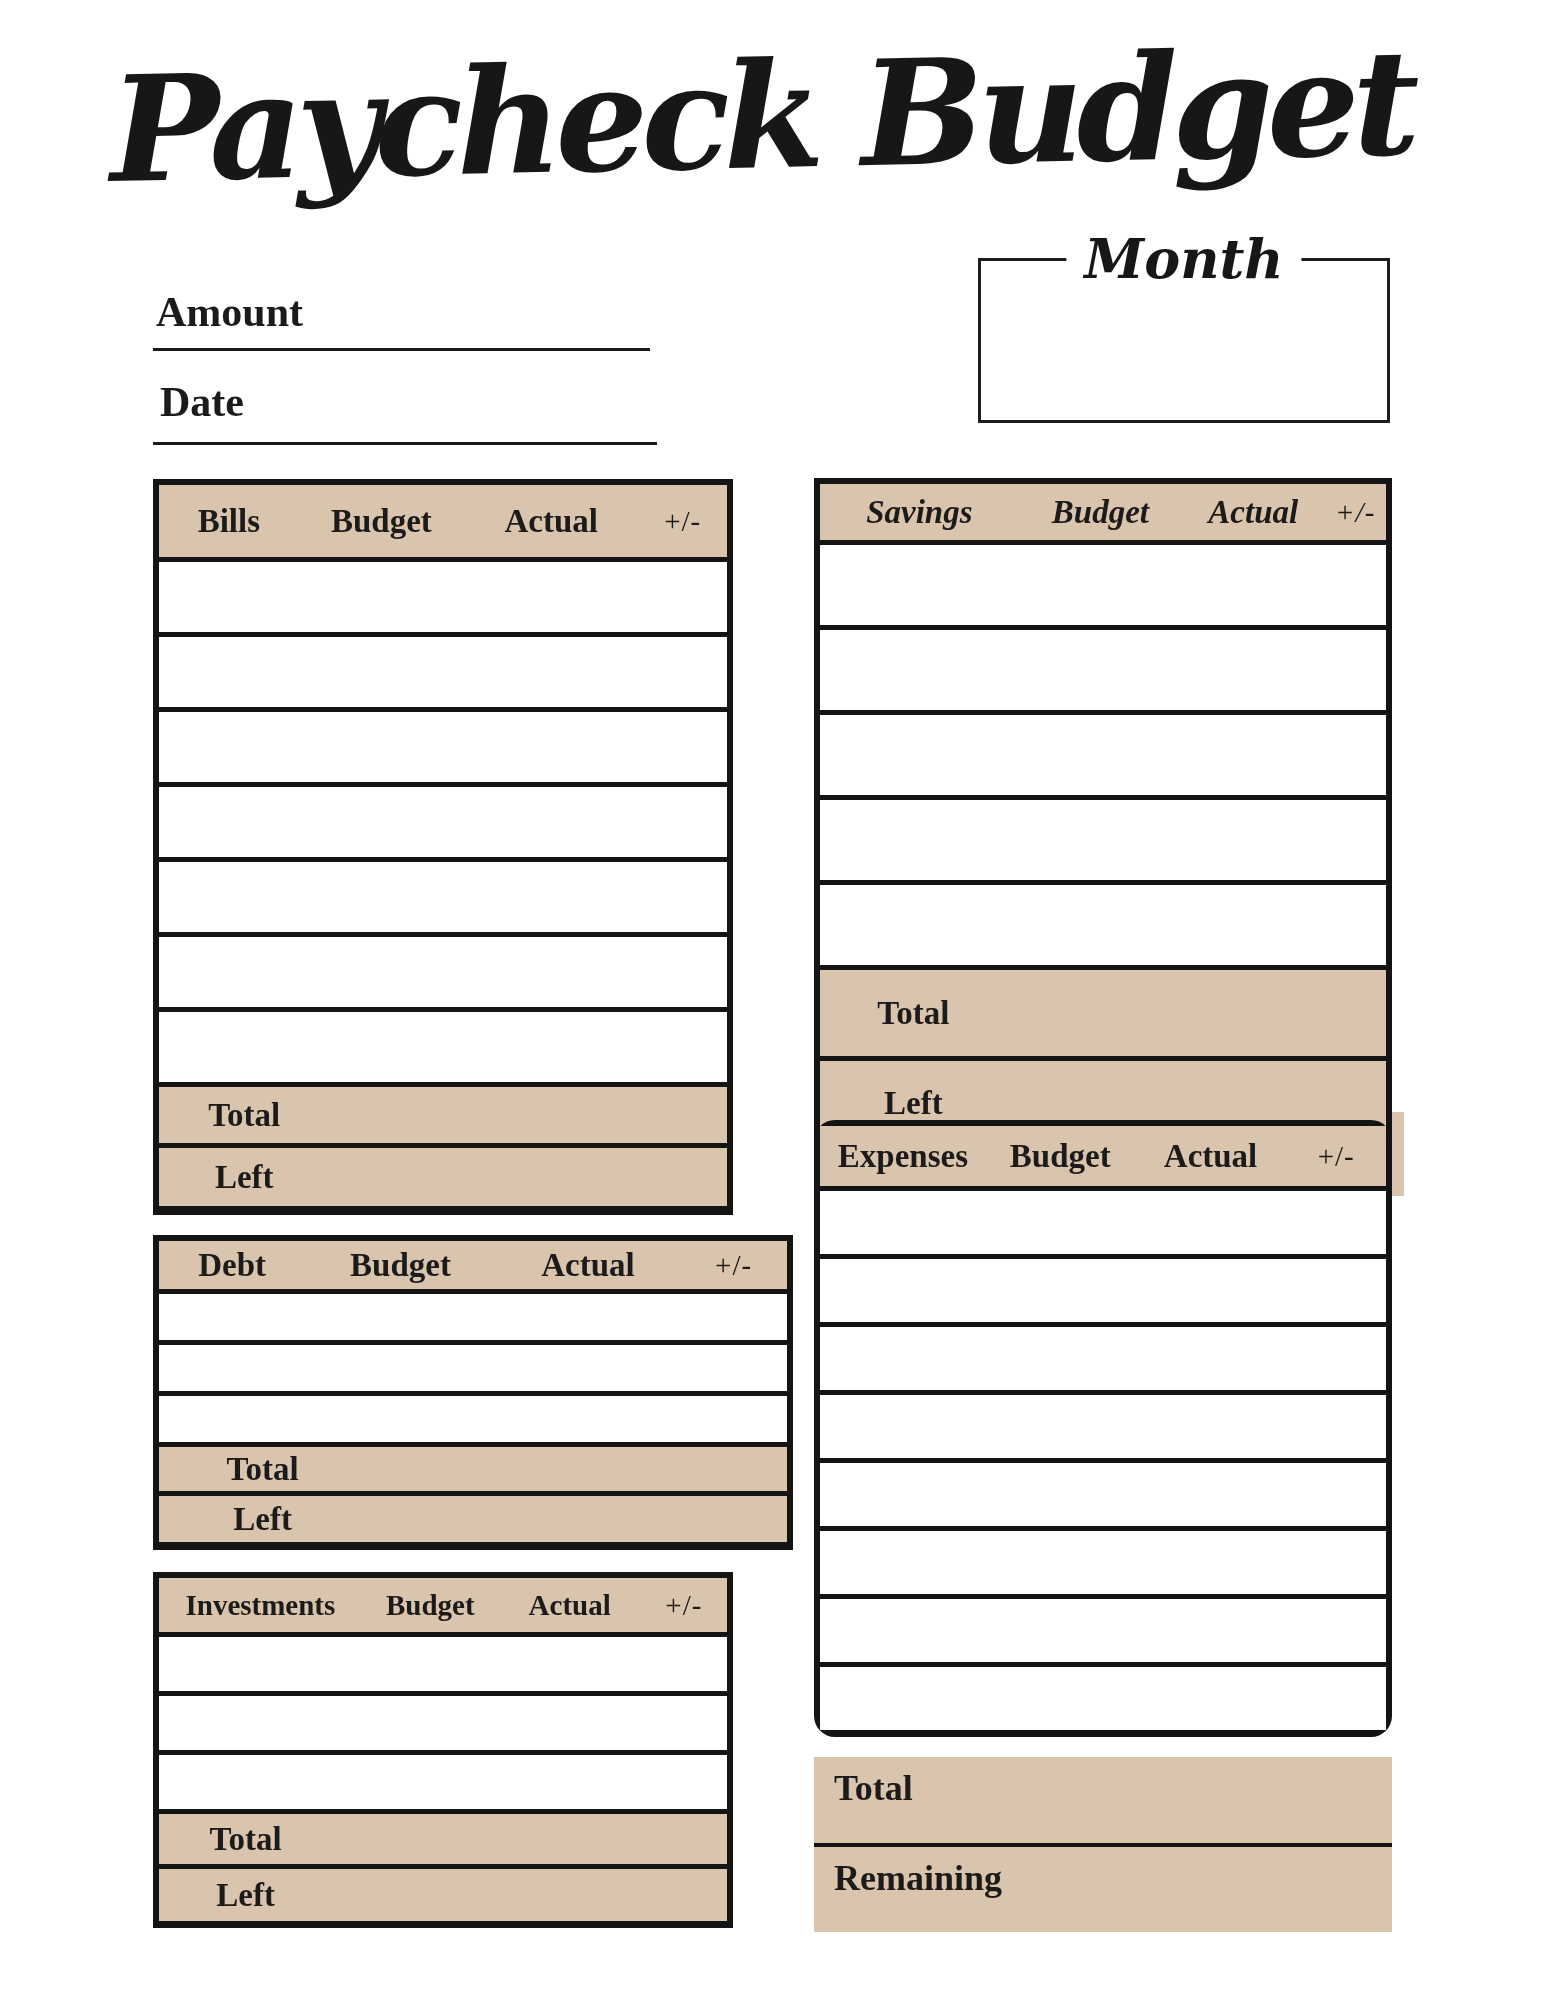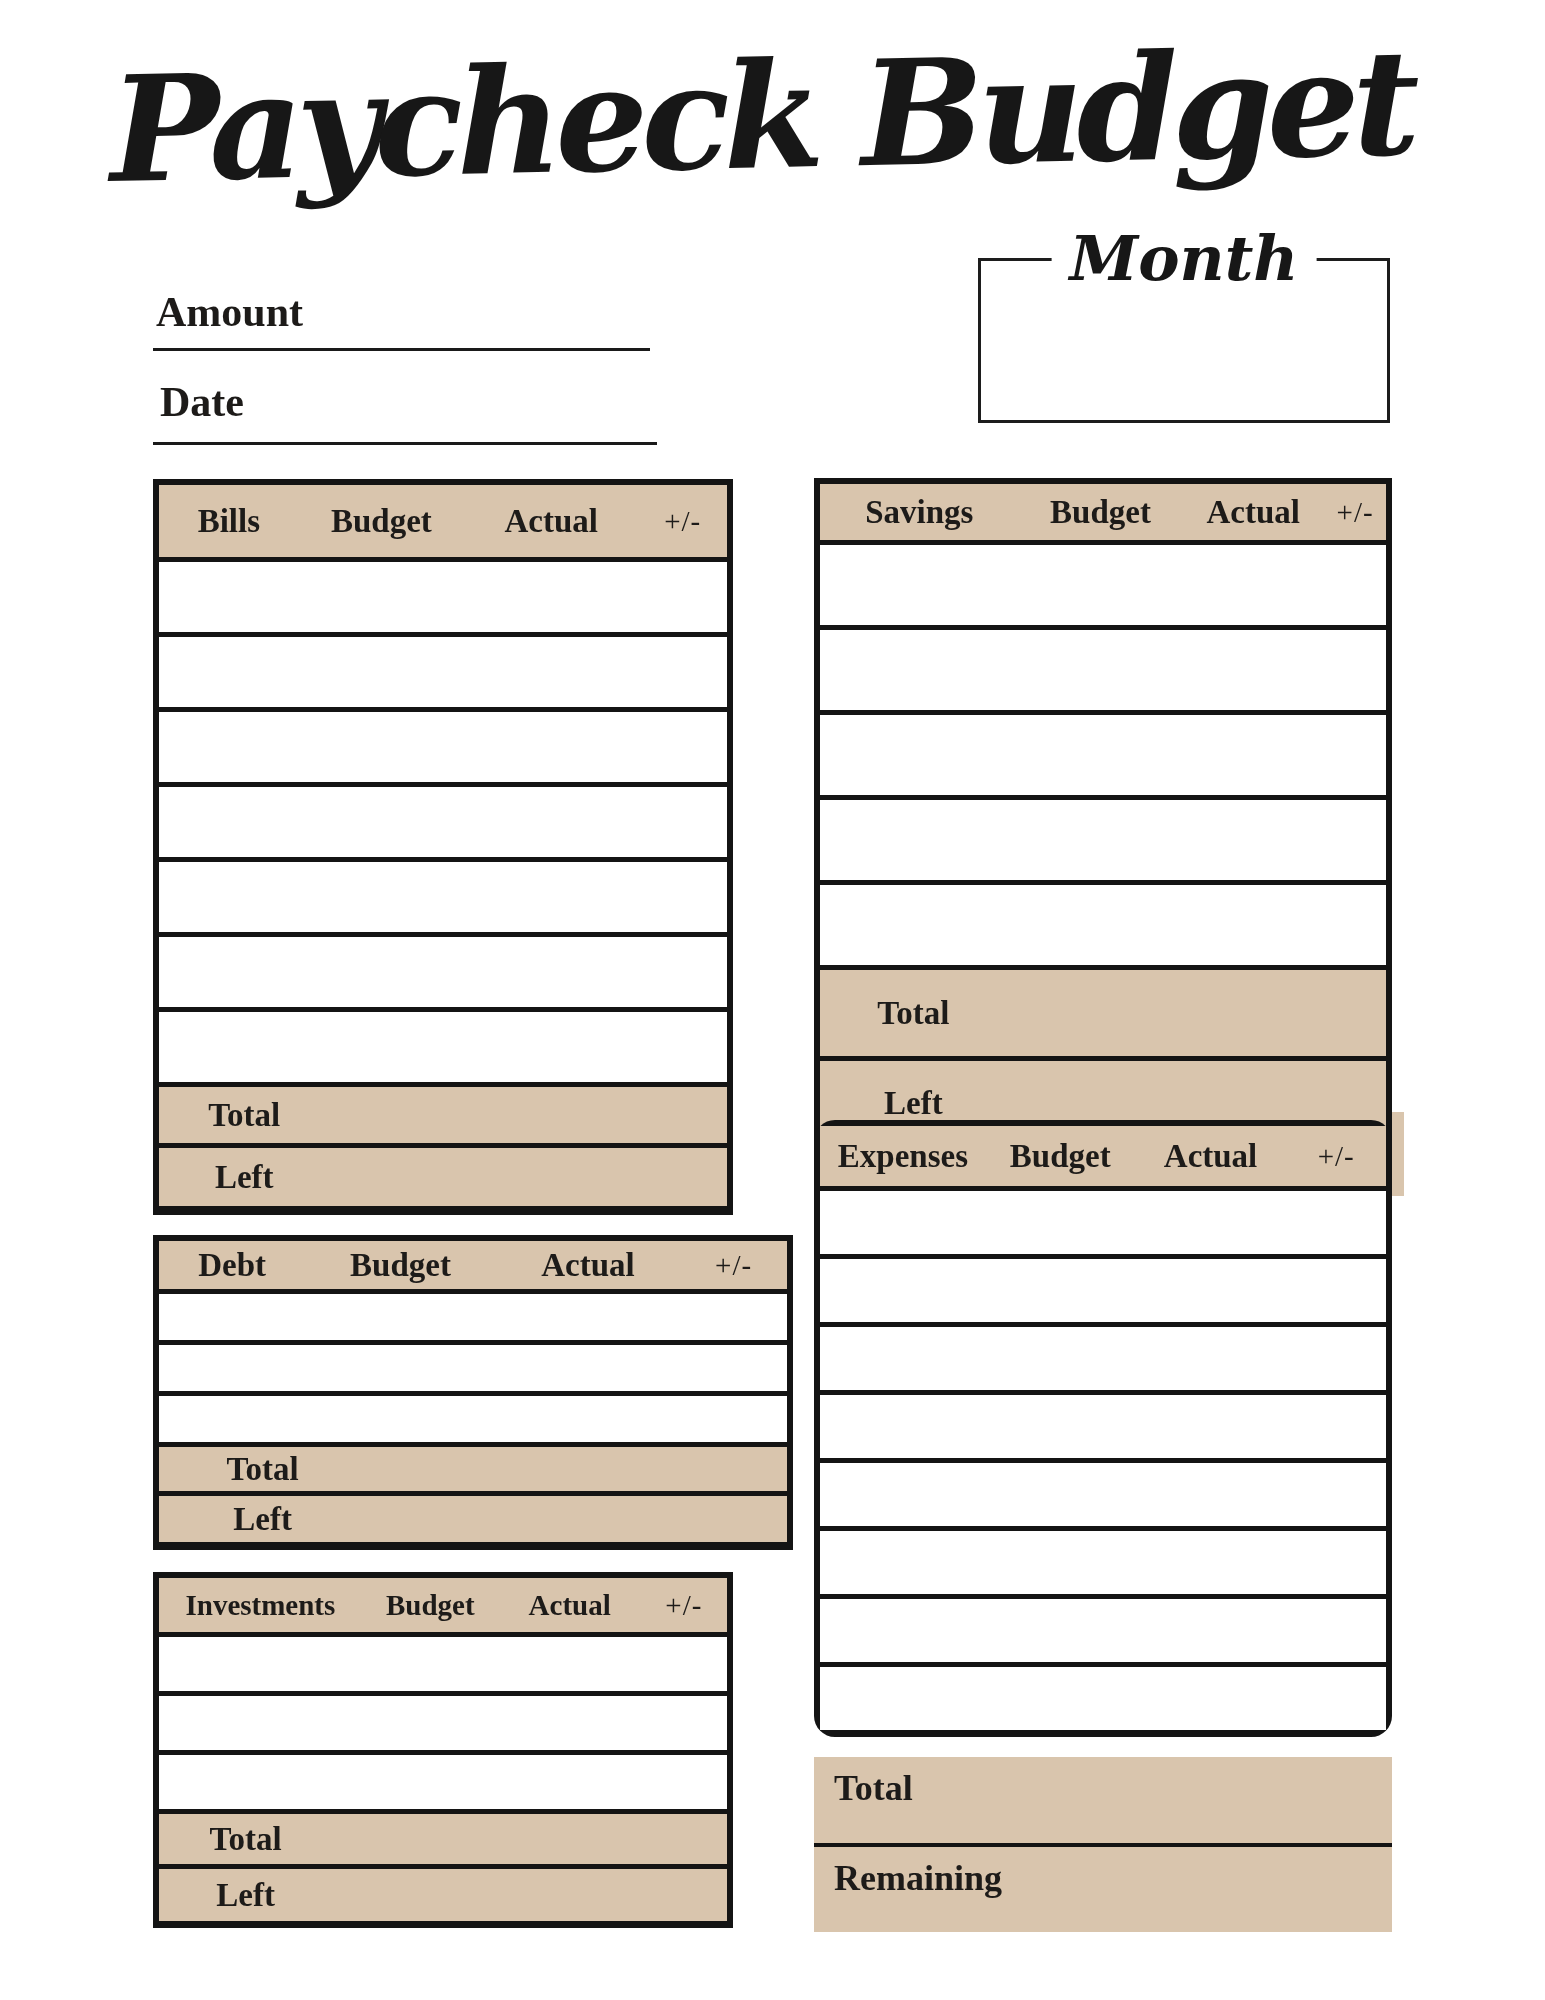--- a/index.html
+++ b/index.html
@@ -21,21 +21,21 @@
   }
   
   .month-box{
     position:absolute;left:978px;top:258px;width:412px;height:165px;
     border:3px solid #1d1d1d;background:#fff;box-sizing:border-box;
   }
   .month-label{
     position:absolute;left:50%;top:-40px;transform:translateX(-50%);
     background:#fff;padding:0 18px;
     font-family:"DejaVu Serif",serif;font-style:italic;font-weight:700;
-    font-size:62px;line-height:76px;color:#171717;white-space:nowrap;
+    font-size:54px;line-height:76px;color:#171717;white-space:nowrap;
   }
   
   .field-label{position:absolute;font-weight:700;font-size:42px;color:#1d1b19;}
   .field-line{position:absolute;height:3px;background:#1a1a1a;}
   
   .tbl{
     position:absolute;background:var(--line);padding:6px;box-sizing:border-box;
     display:flex;flex-direction:column;row-gap:5px;
   }
   .tr{display:flex;flex:0 0 auto;}
@@ -61,21 +61,21 @@
   .invest .th{font-size:29px;}
   
   .bills .totalr .label,.bills .leftr .label{flex:300 0 0;} .bills .totalr .value,.bills .leftr .value{flex:700 0 0;}
   .debt .totalr .label,.debt .leftr .label{flex:330 0 0;} .debt .totalr .value,.debt .leftr .value{flex:670 0 0;}
   .invest .totalr .label,.invest .leftr .label{flex:305 0 0;} .invest .totalr .value,.invest .leftr .value{flex:695 0 0;}
   .savings .totalr .label,.savings .leftr .label{flex:330 0 0;} .savings .totalr .value,.savings .leftr .value{flex:670 0 0;}
   
   .bills{left:153px;top:479px;width:580px;height:736px;}
   .bills .head{height:72px;} .bills .body{height:70px;} .bills .totalr{height:56px;} .bills .leftr{height:58px;}
   .savings{left:814px;top:478px;width:578px;height:673px;}
-  .savings .head{height:56px;} .savings .body{height:80px;} .savings .totalr{height:86px;} .savings .leftr{height:84px;}
+  .savings .head{height:56px;font-style:italic;} .savings .body{height:80px;} .savings .totalr{height:86px;} .savings .leftr{height:84px;}
   .debt{left:153px;top:1235px;width:640px;height:315px;}
   .debt .head{height:48px;} .debt .body{height:46px;} .debt .totalr{height:44px;} .debt .leftr{height:46px;}
   .invest{left:153px;top:1572px;width:580px;height:356px;}
   .invest .head{height:54px;} .invest .body{height:54px;} .invest .totalr{height:50px;} .invest .leftr{height:52px;}
   .expenses{left:814px;top:1120px;width:578px;height:617px;border-radius:21px;}
   .expenses .head{height:60px;} .expenses .body{height:63px;}
   
   .exp-shadow{position:absolute;left:1392px;top:1112px;width:12px;height:84px;background:var(--tan);}
   
   .summary{

